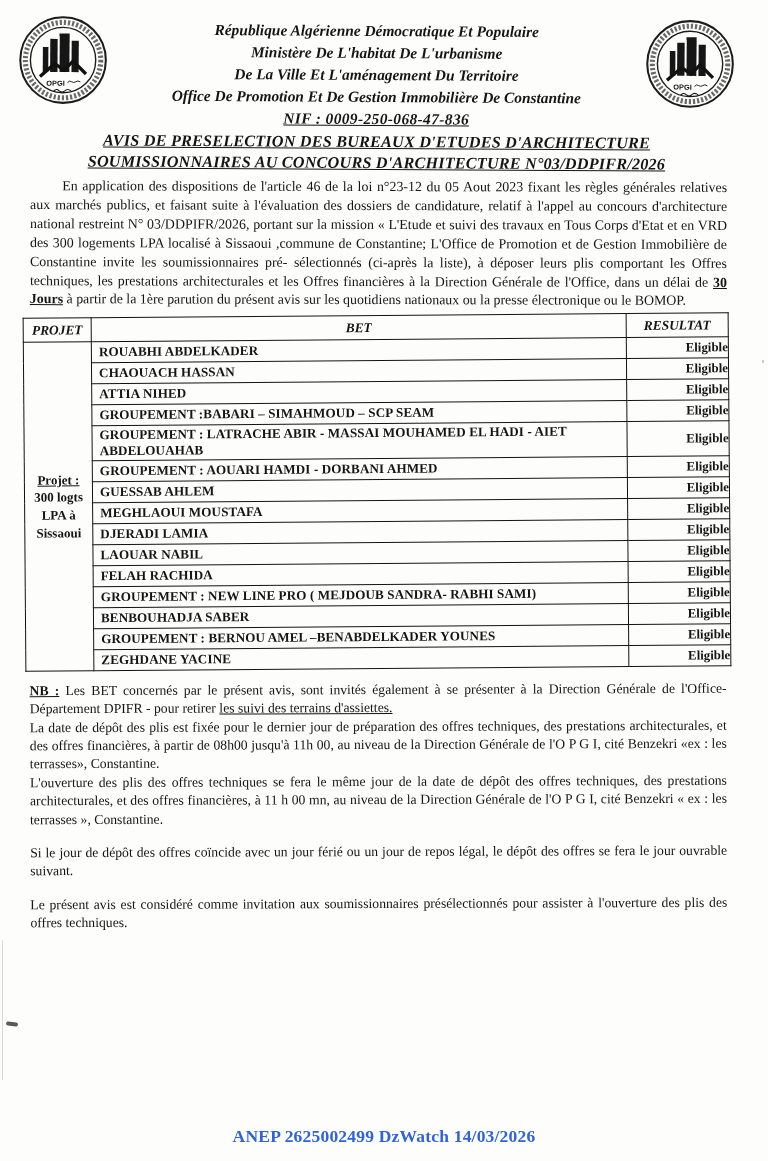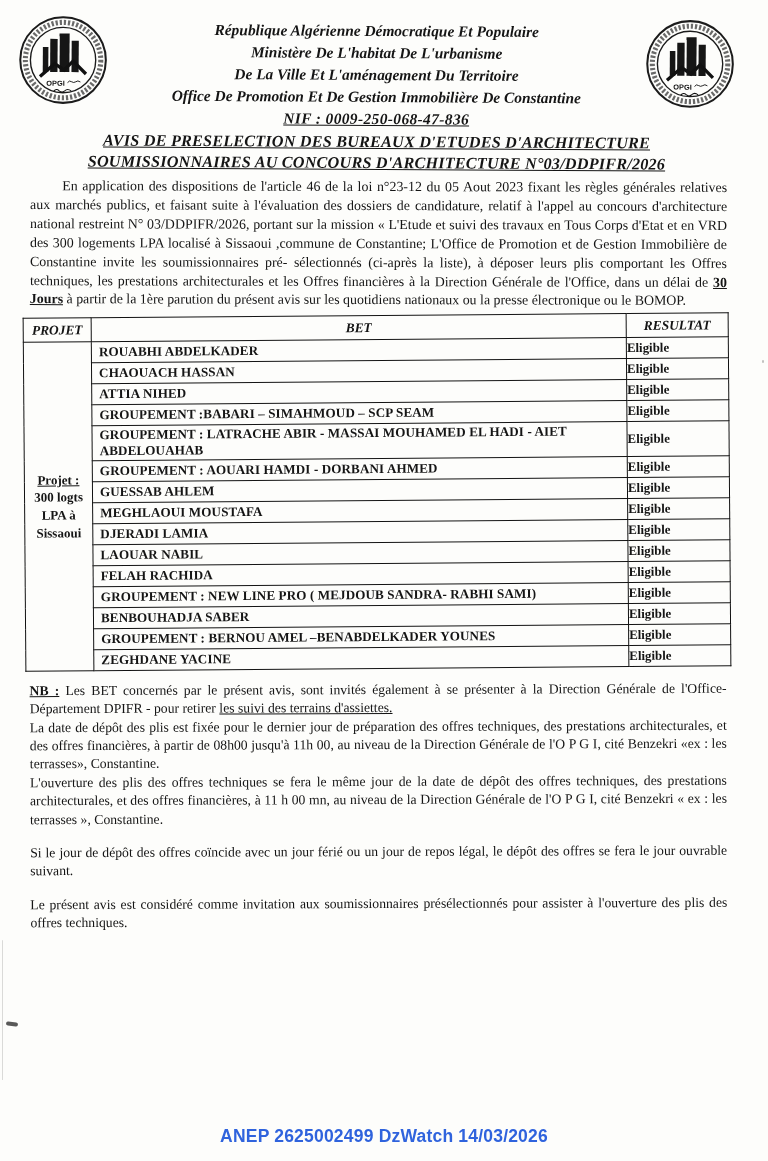--- a/index.html
+++ b/index.html
@@ -35,31 +35,31 @@
   .list-heading { text-align:center; font-weight:bold; font-style:italic; font-size:17px; margin-top:6px; }
   .list-heading span { text-decoration:underline; letter-spacing:.4px; }
 
   
   table.bet { width:706px; margin:5px auto 0 auto; border-collapse:collapse; transform:rotate(-0.45deg); }
   table.bet th, table.bet td { border:1.7px solid #121212; }
   table.bet thead th { font-weight:bold; font-style:italic; font-size:13.4px; text-align:center; height:24px; }
   .col-projet { width:68px; }
   .col-res { width:102px; }
   td.name { font-weight:bold; font-size:13.1px; padding:1px 4px 1px 7px; height:21px; letter-spacing:.1px; }
-  td.res  { font-weight:bold; font-size:12.9px; text-align:left; height:21px; }
+  td.res  { font-weight:bold; font-size:12.9px; text-align:right; height:21px; }
   td.projet-cell { text-align:center; vertical-align:middle; font-weight:bold; font-size:13px; line-height:1.35; padding:2px; }
 
   
   .notes { margin:12px 26px 0 30px; font-size:13.7px; line-height:1.34; text-align:justify; transform:rotate(-0.2deg); }
   .notes p { margin:0; }
   .notes p.gap { margin-top:15px; }
 
   
   .doc-footer { position:absolute; left:0; bottom:14px; width:100%; text-align:center;
-    font-family:Liberation Sans, sans-serif; font-weight:bold; font-size:17.5px; color:#2f63dd; letter-spacing:.2px; }
+    font-family:Liberation Serif, serif; font-weight:bold; font-size:17.5px; color:#2f63dd; letter-spacing:.2px; }
 
   
   .artifact { position:absolute; background:#222; opacity:.75; border-radius:2px; }
   .a1 { left:6px; top:1022px; width:12px; height:4px; transform:rotate(8deg); }
   .a2 { left:2px; top:940px; width:1px; height:140px; background:#999; opacity:.35; }
   .a3 { right:4px; top:360px; width:2px; height:3px; background:#888; opacity:.5; }
 </style>
 </head>
 <body>
 

